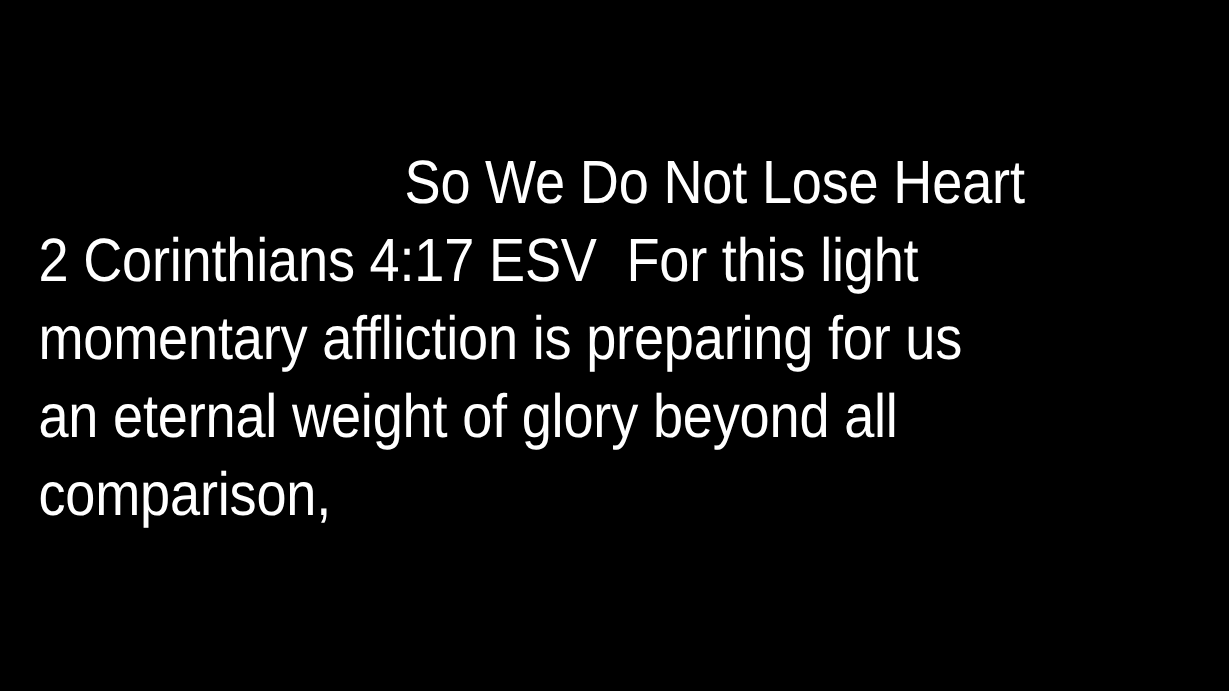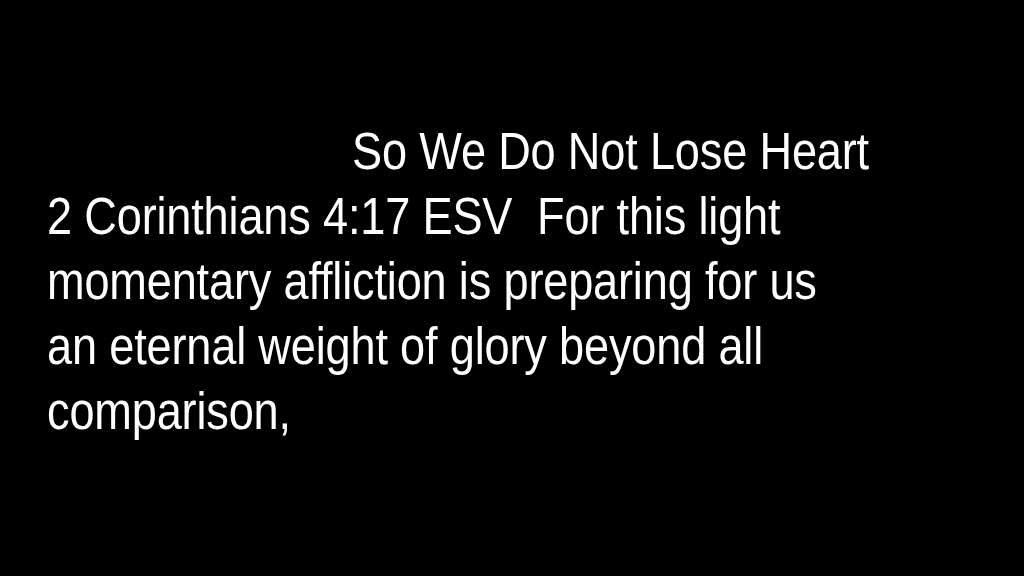--- a/index.html
+++ b/index.html
@@ -21,21 +21,21 @@
     height: 576px;
     background: #000000;
     box-sizing: border-box;
   }
 
   #text-block {
     position: absolute;
     left: 0;
     top: 119px;
     width: 1024px;
-    padding: 0 26px 0 47px;
+    padding: 0 26px 0 32px;
     box-sizing: border-box;
   }
 
   .line {
     color: #ffffff;
     font-family: "Liberation Sans", "DejaVu Sans", sans-serif;
     font-size: 51px;
     line-height: 65px;
     font-weight: 400;
     letter-spacing: -0.2px;

